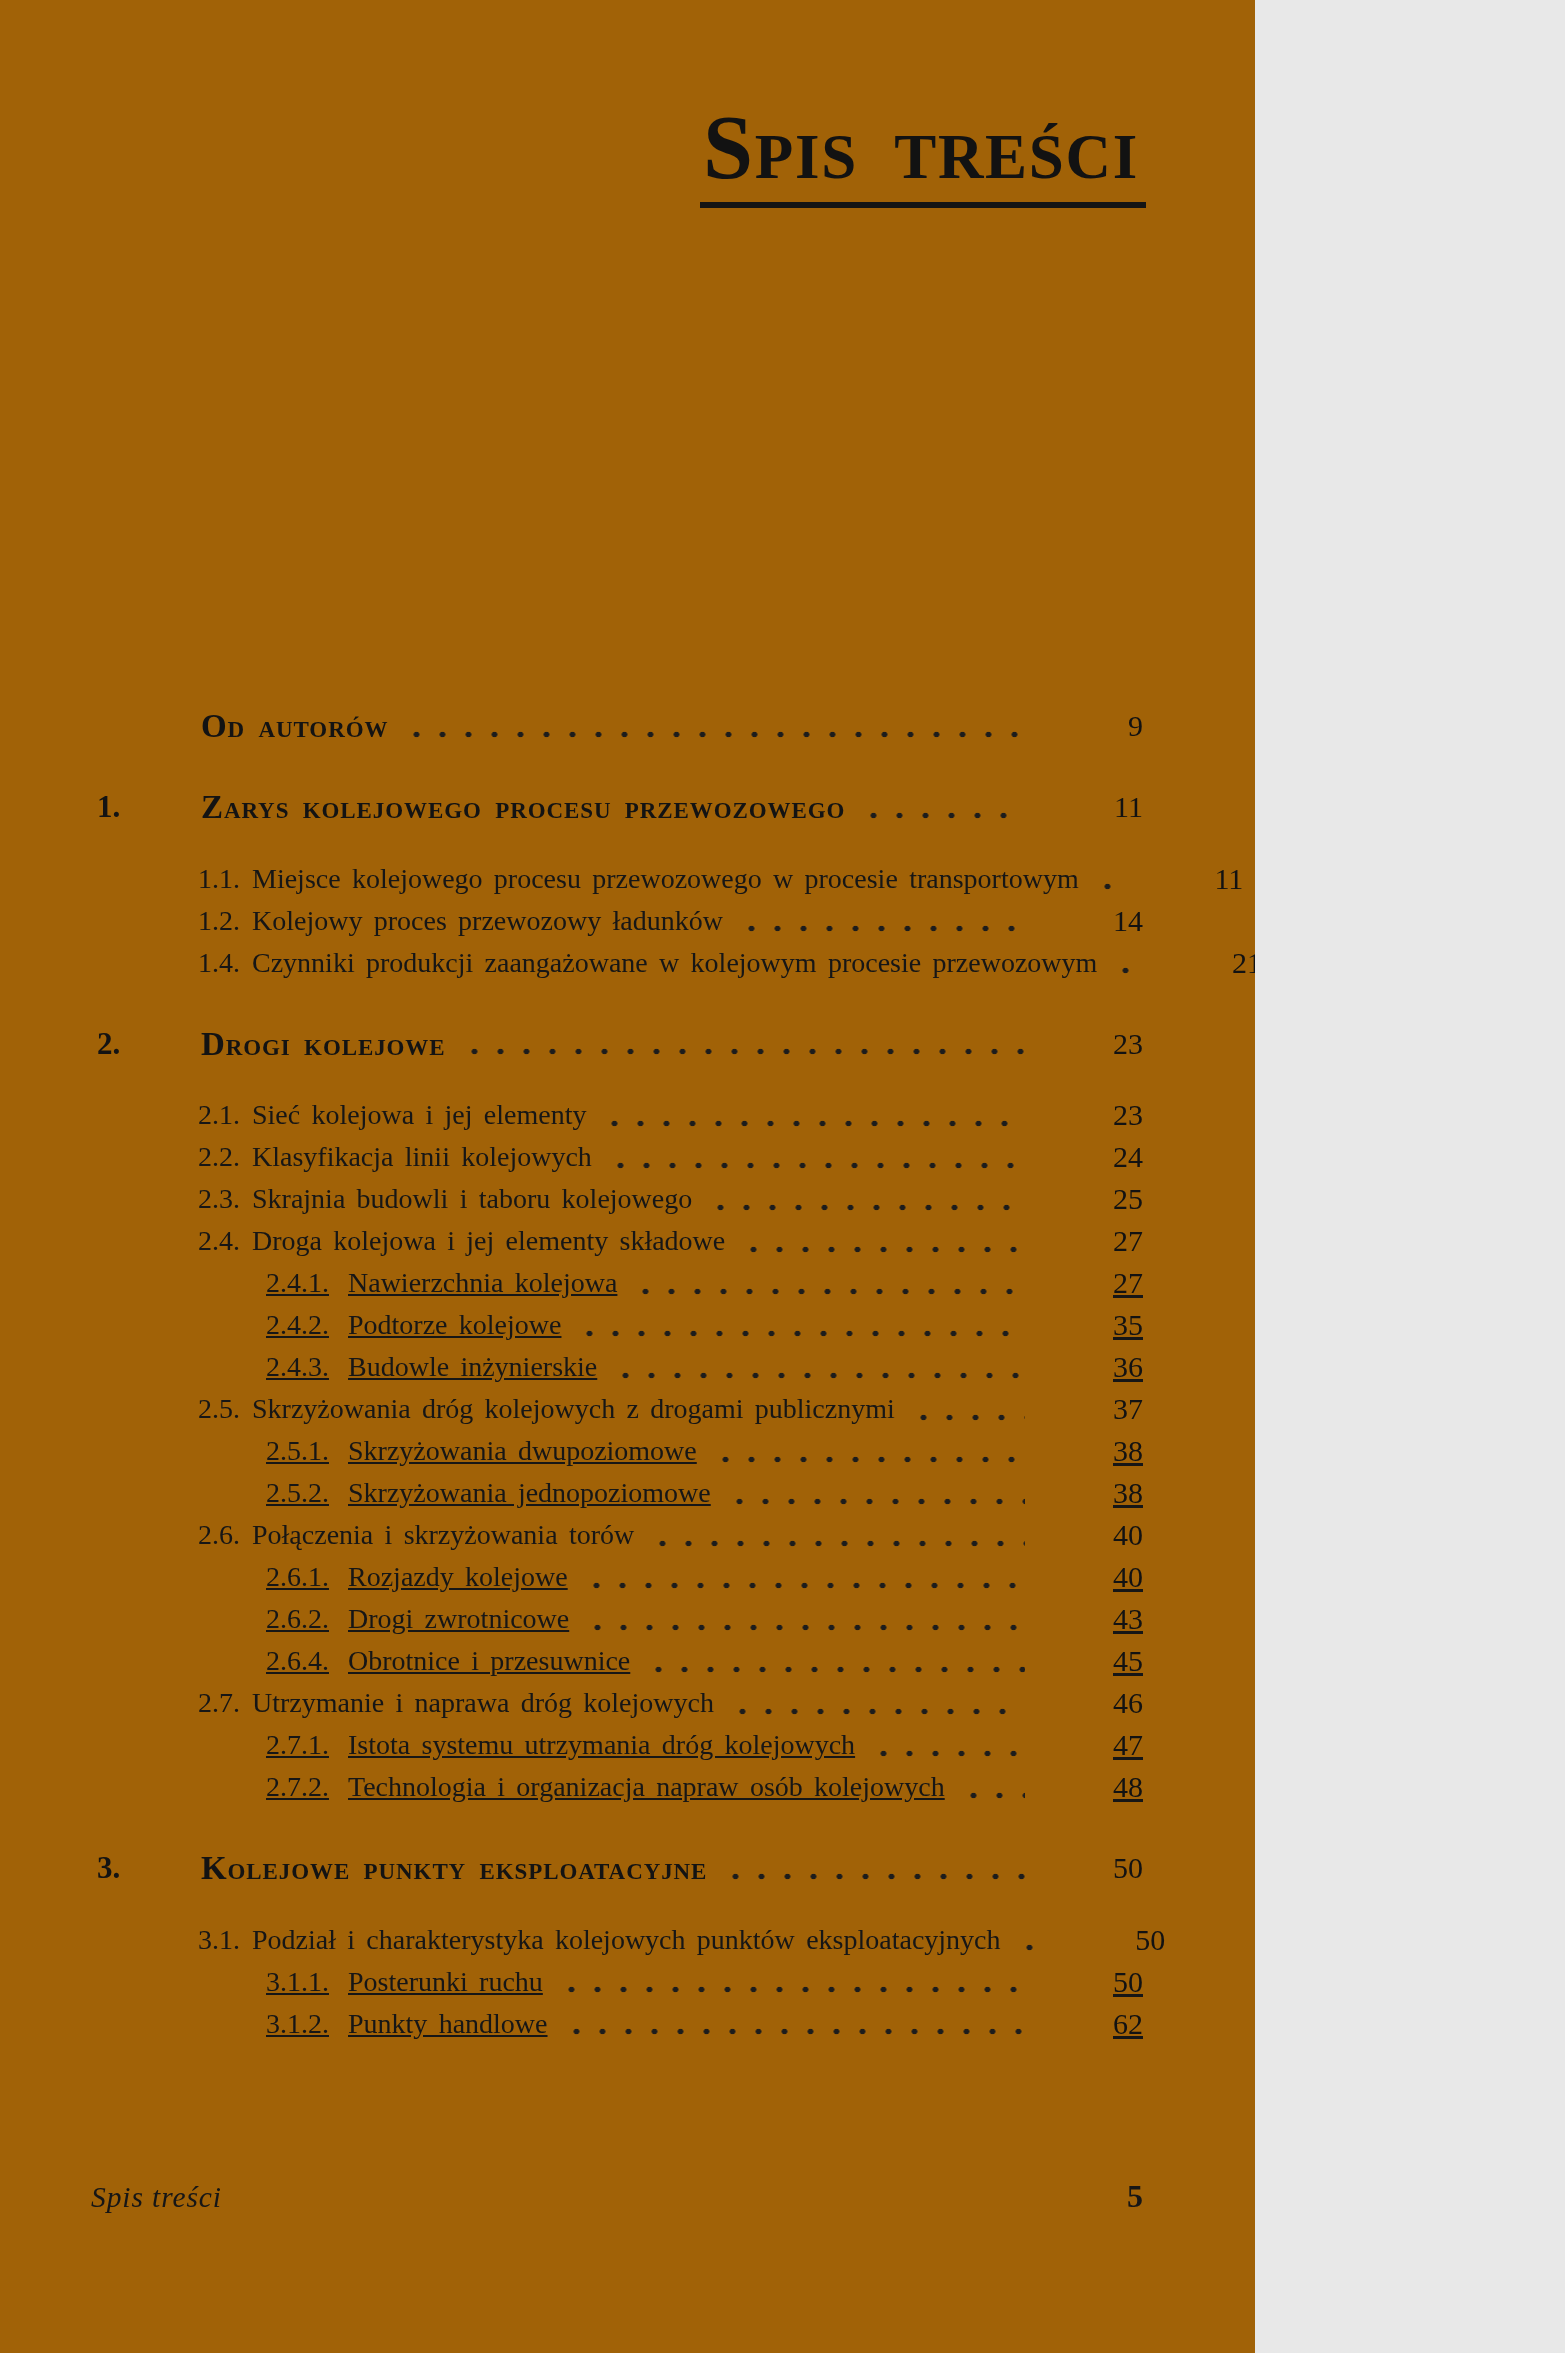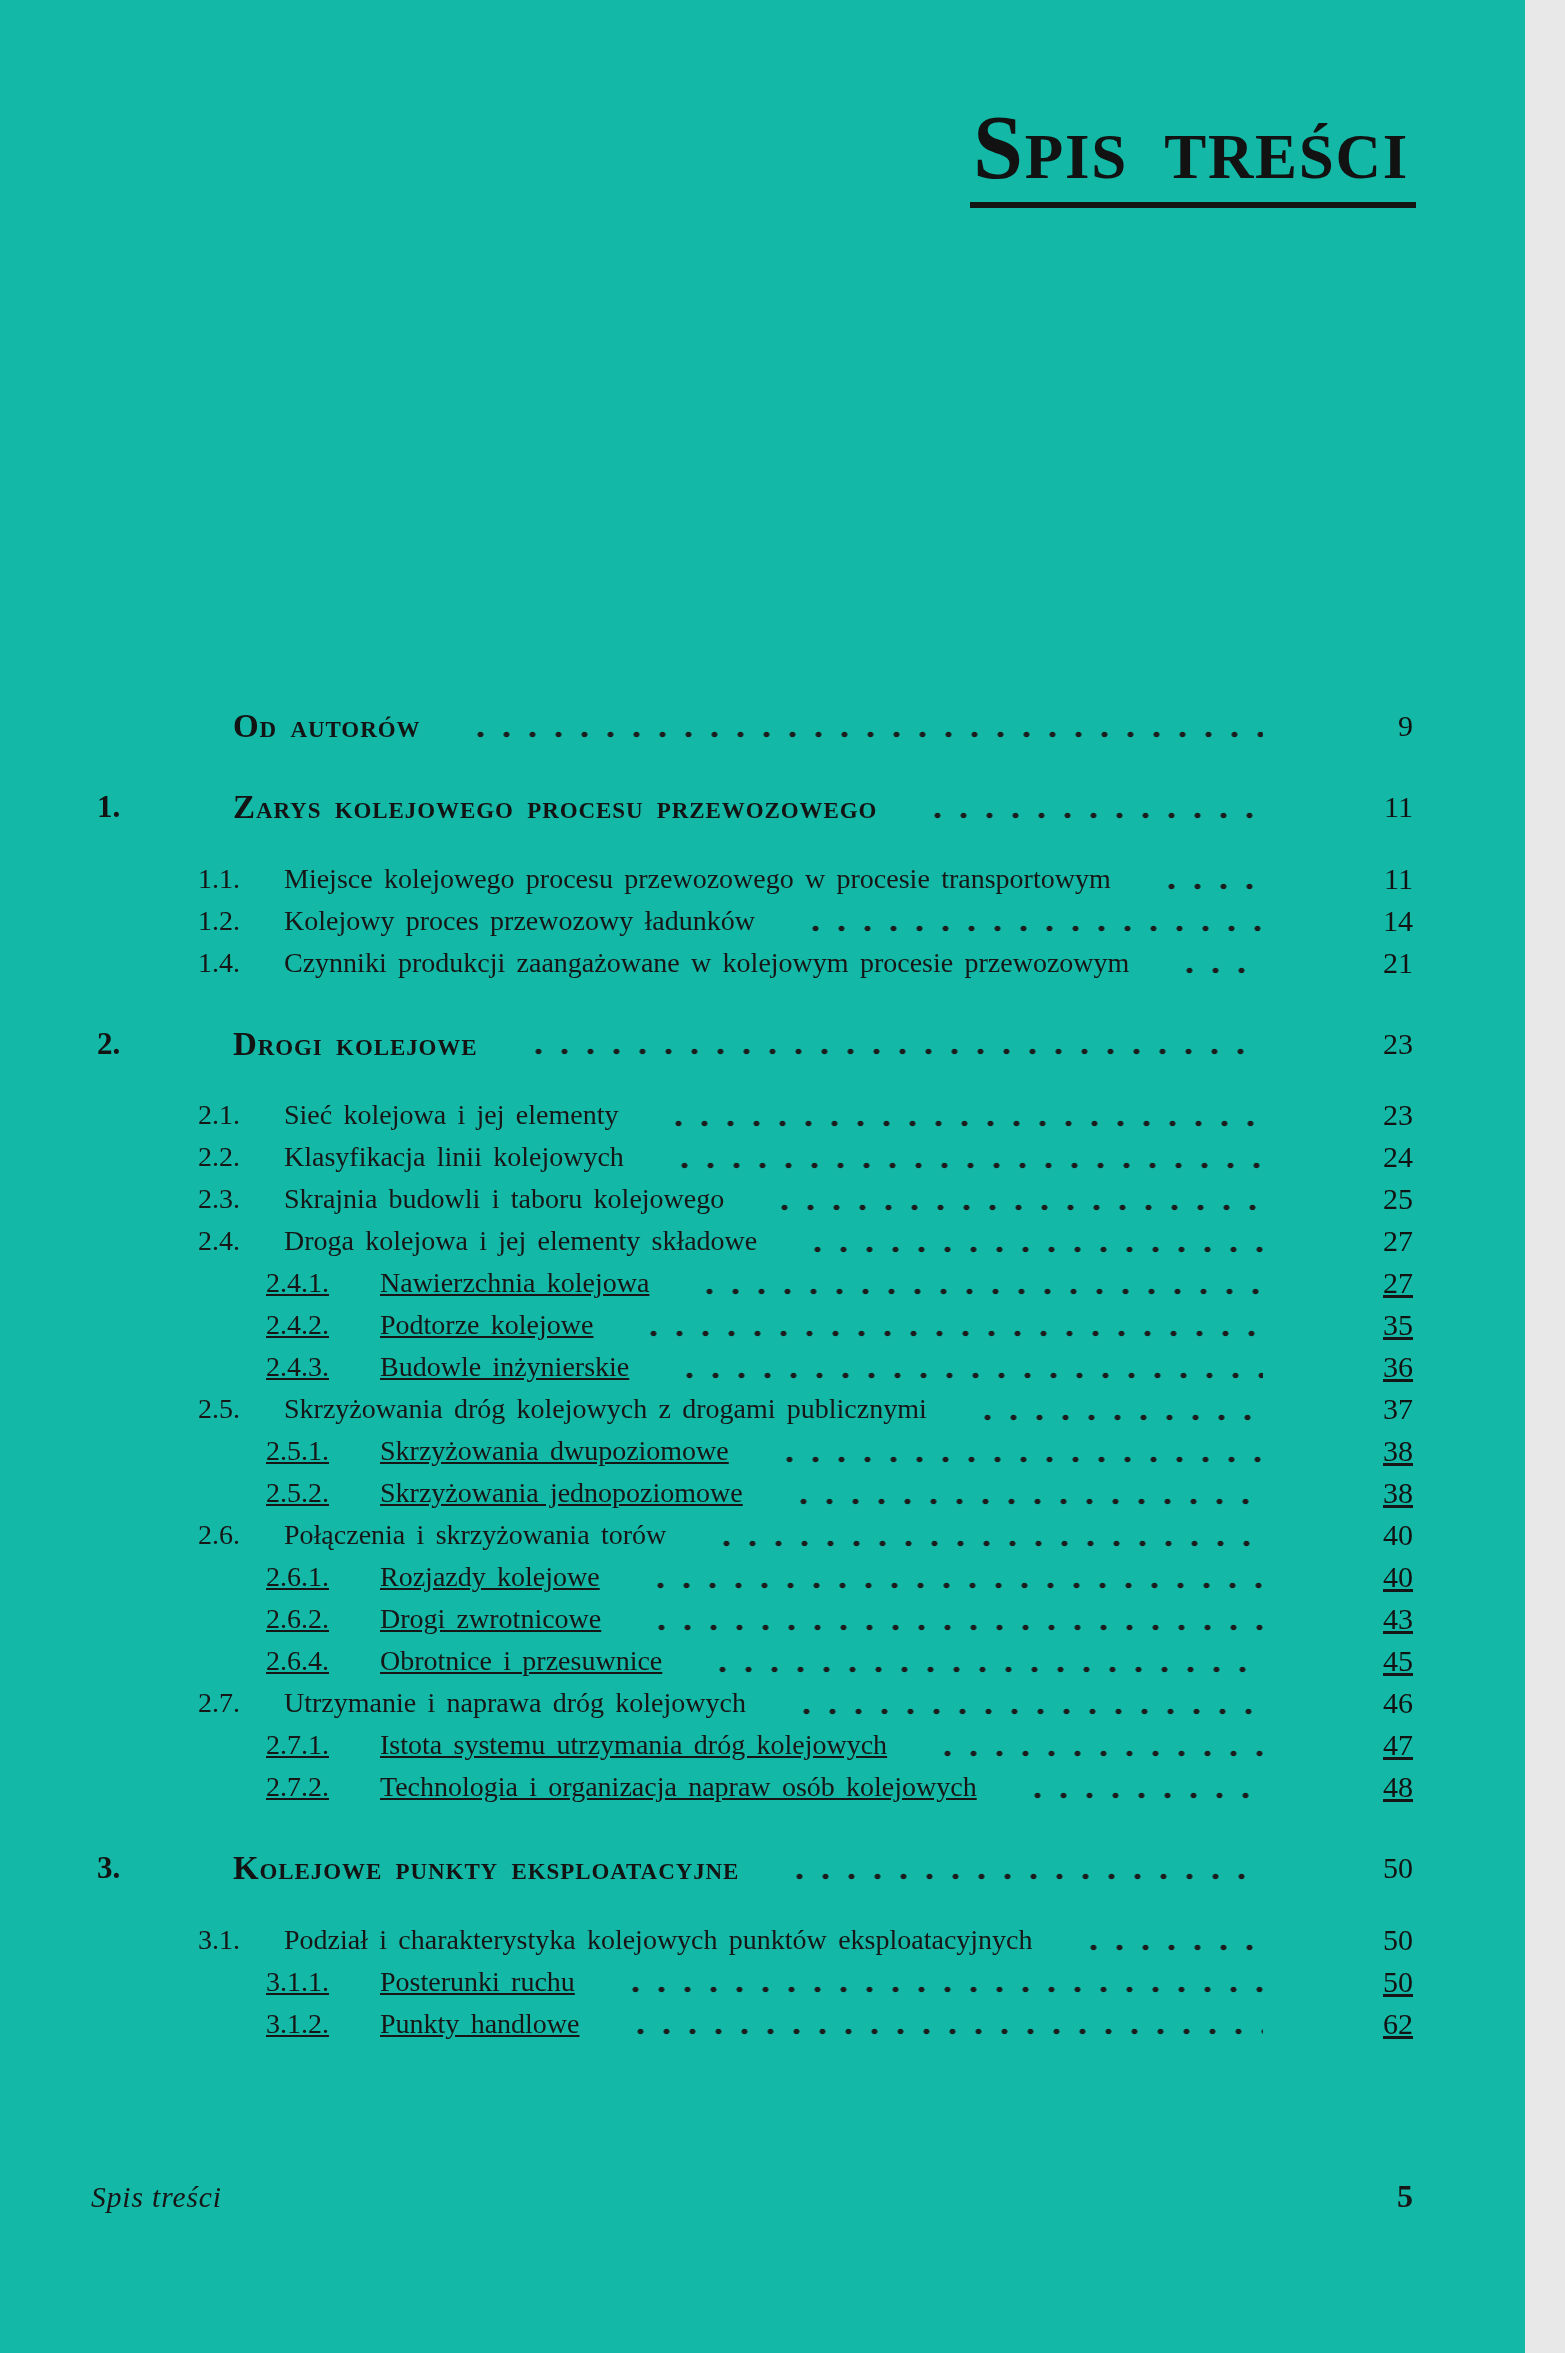--- a/index.html
+++ b/index.html
@@ -1,34 +1,34 @@
 <!DOCTYPE html>
 <html style="font-size:14px"><head>
 <meta charset="utf-8">
 <style>
   html,body { margin:0; padding:0; }
   body { background:#e8e8e8; }
   .page {
-    position:relative; width:1525px; height:2354px;
-    background:#14b8a6; color:#161616; overflow:hidden;
+    position:relative; width:1255px; height:2354px;
+    background:#a16207; color:#161616; overflow:hidden;
     font-family:"Liberation Serif","DejaVu Serif",serif;
   }
   
   .title-wrap { position:absolute; top:101px; right:109px; }
   .title-wrap h1 {
     margin:0; display:inline-block;
     font-size:90px; font-weight:bold; font-variant:small-caps;
     letter-spacing:1.7px; word-spacing:12px; line-height:1.04;
     color:#121212;
     border-bottom:6px solid #141414;
     padding:0 7px 7px 3.5px;
   }
   
   .toc { position:absolute; left:97px; right:112px; top:705px; }
-  .row { display:flex; align-items:center; height:42px;gap:32px; }
+  .row { display:flex; align-items:center; height:42px; }
   .row span { line-height:42px; white-space:nowrap; }
   
   .row[data-level="f"], .row[data-level="h"] {
     font-variant:small-caps; font-weight:bold; font-size:33px;
     letter-spacing:0.9px; word-spacing:8.7px; color:#131313;
   }
   .row[data-level="h"] { margin-top:39px; margin-bottom:29.5px; }
   .row[data-level="f"] { margin-top:0; margin-bottom:0; }
   .row[data-level="f"] .num, .row[data-level="h"] .num {
     flex:none; width:104px; font-variant:normal; font-size:31px;

